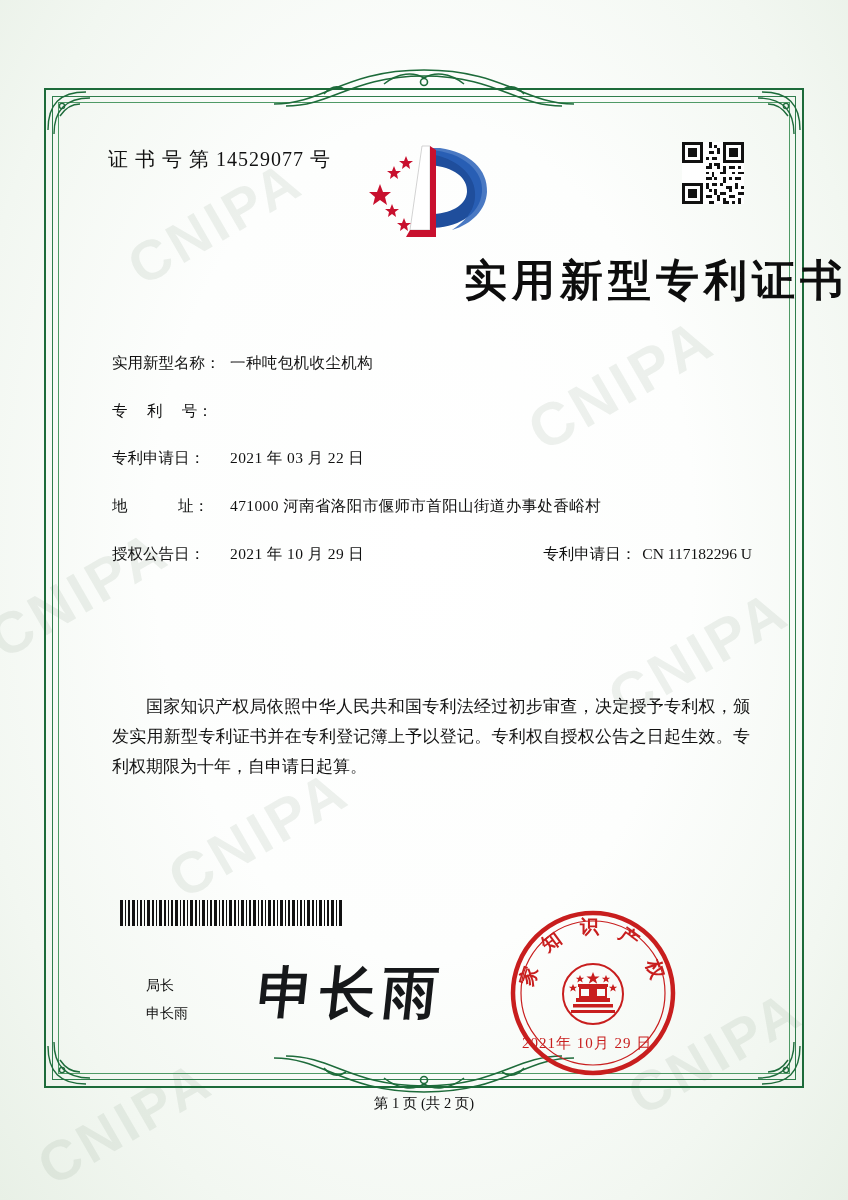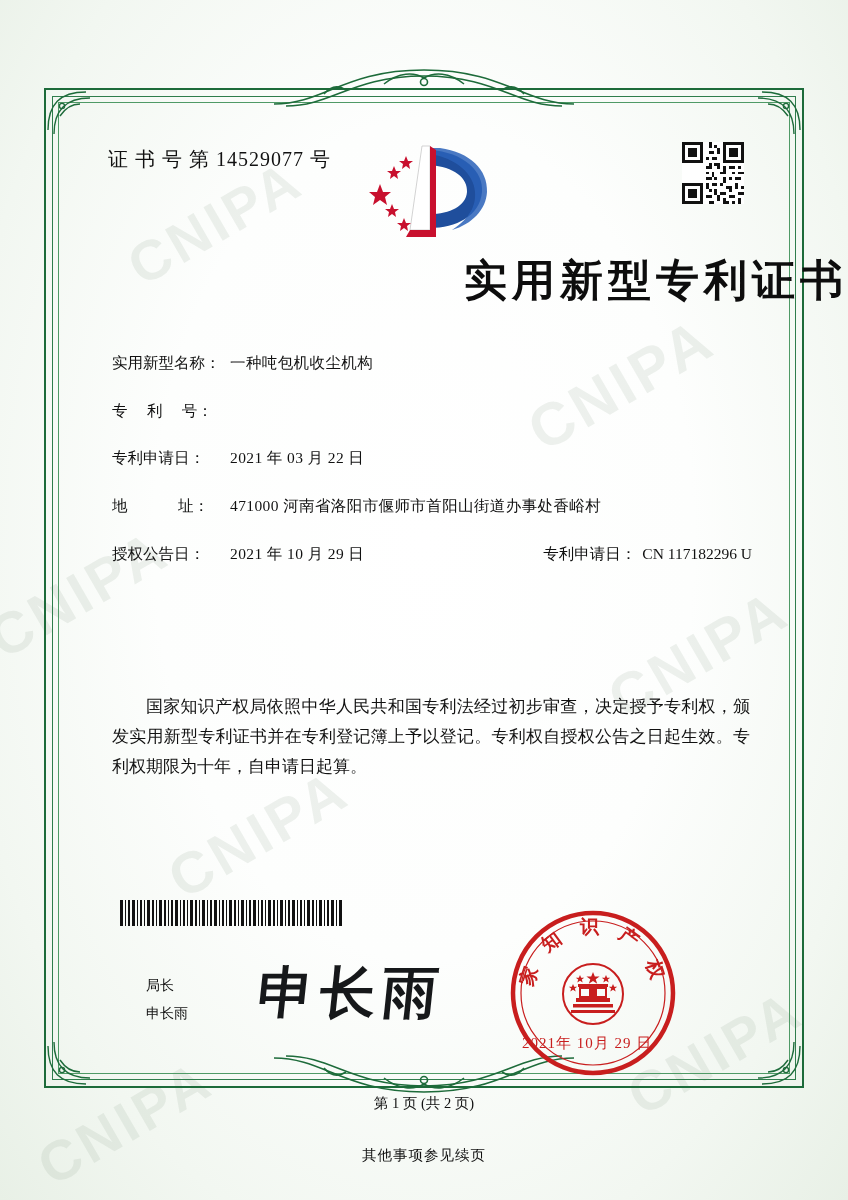--- a/index.html
+++ b/index.html
@@ -530,15 +530,14 @@
       <polygon points="0,-28 1.8,-23.5 6.6,-23.5 2.7,-20.7 4.2,-16.2 0,-19 -4.2,-16.2 -2.7,-20.7 -6.6,-23.5 -1.8,-23.5" fill="#c81e1e"></polygon>
       <polygon points="-13,-25 -11.8,-22.2 -8.8,-22.2 -11.2,-20.4 -10.3,-17.5 -13,-19.3 -15.7,-17.5 -14.8,-20.4 -17.2,-22.2 -14.2,-22.2" fill="#c81e1e"></polygon>
       <polygon points="13,-25 14.2,-22.2 17.2,-22.2 14.8,-20.4 15.7,-17.5 13,-19.3 10.3,-17.5 11.2,-20.4 8.8,-22.2 11.8,-22.2" fill="#c81e1e"></polygon>
       <polygon points="-20,-16 -18.8,-13.2 -15.8,-13.2 -18.2,-11.4 -17.3,-8.5 -20,-10.3 -22.7,-8.5 -21.8,-11.4 -24.2,-13.2 -21.2,-13.2" fill="#c81e1e"></polygon>
       <polygon points="20,-16 21.2,-13.2 24.2,-13.2 21.8,-11.4 22.7,-8.5 20,-10.3 17.3,-8.5 18.2,-11.4 15.8,-13.2 18.8,-13.2" fill="#c81e1e"></polygon>
     </g>
   </svg>
   <div class="seal-date">2021年 10月 29 日</div>
 
   <div class="page-num">第 1 页 (共 2 页)</div>
-  <div class="footer-note">其他事项参见续页</div>
 
 </div>
 
 </body></html>

